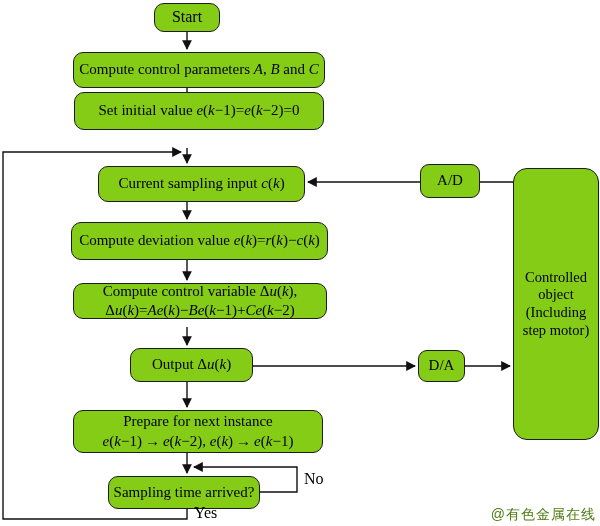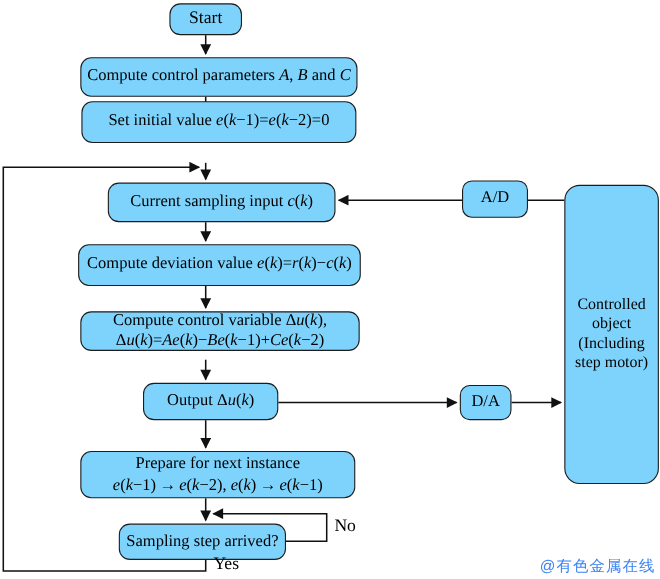--- a/index.html
+++ b/index.html
@@ -11,21 +11,21 @@
     font-family: "Liberation Serif", "DejaVu Serif", serif;
     color: #000;
     overflow: hidden;
   }
   #arrow-layer { position: absolute; left: 0; top: 0; }
   .node {
     position: absolute;
     box-sizing: border-box;
     border: 1.5px solid #1c1c1c;
     border-radius: 10px;
-    background: #7dd3fc;
+    background: #84cc16;
     display: flex;
     align-items: center;
     justify-content: center;
     text-align: center;
     font-size: 15px;
     line-height: 1.28;
     padding: 1px 4px;
   }
   
   #node-start      { left:154px; top:3px;   width:66px;  height:29px; font-size:16px; }
@@ -45,21 +45,21 @@
     font-size: 16px;
   }
   #label-no  { left:304px; top:470px;text-align:center; }
   #label-yes { left:194px; top:504px; }
   #watermark {
     position: absolute;
     right: 4px;
     bottom: 2px;
     font-size: 14px;
     letter-spacing: 1px;
-    color: #3b82f6;
+    color: #4d7c0f;
     font-family: "Liberation Sans", "DejaVu Sans", sans-serif;
   }
 </style>
 </head>
 <body>
 
 <div id="canvas">
 
   <svg id="arrow-layer" width="600" height="526" viewBox="0 0 600 526">
     <defs>
@@ -111,21 +111,21 @@
 
   <div class="node" id="node-output">
       <span>Output Δ<i>u</i>(<i>k</i>)</span>
     </div>
 
   <div class="node" id="node-prepare">
       <span>Prepare for next instance<br><i>e</i>(<i>k</i>−1) → <i>e</i>(<i>k</i>−2), <i>e</i>(<i>k</i>) → <i>e</i>(<i>k</i>−1)</span>
     </div>
 
   <div class="node" id="node-sampling">
-      <span>Sampling step arrived?</span>
+      <span>Sampling time arrived?</span>
     </div>
 
   <div class="node" id="node-ad">
       <span>A/D</span>
     </div>
 
   <div class="node" id="node-da">
       <span>D/A</span>
     </div>
 

